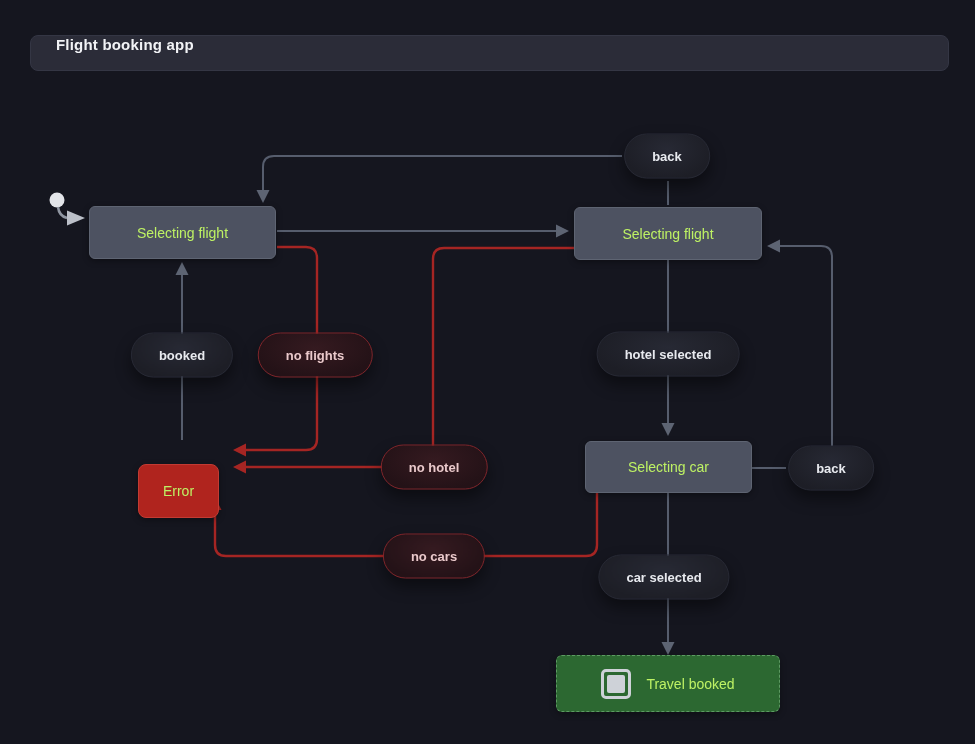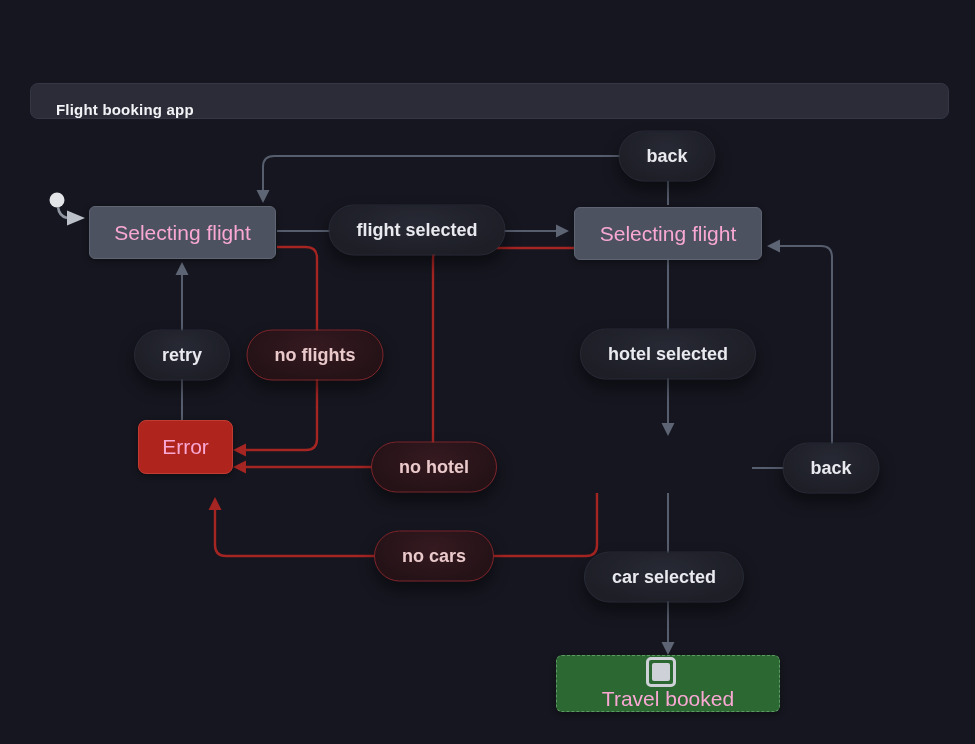--- a/index.html
+++ b/index.html
@@ -3,41 +3,41 @@
 <meta charset="utf-8">
 <style>
   html,body{margin:0;padding:0;background:#15161f;}
   .canvas{
     position:relative;width:975px;height:744px;background:#15161f;overflow:hidden;
     font-family:"Liberation Sans",sans-serif;
   }
   .title-bar{
     position:absolute;left:30px;top:35px;width:919px;height:36px;
     background:#2b2c38;border:1px solid #343644;border-radius:8px;
-    display:flex;align-items:flex-end;padding-left:25px;box-sizing:border-box;margin-top:48px;
+    display:flex;align-items:flex-start;padding-left:25px;box-sizing:border-box;
   }
   .title-bar .label{font-size:15px;font-weight:600;color:#f2f3f6;letter-spacing:.2px;}
   svg.edges{position:absolute;left:0;top:0;z-index:1;}
   .state{
     position:absolute;z-index:2;display:flex;align-items:center;justify-content:center;
-    background:#4d5261;border:1px solid #5e6472;border-radius:6px;color:#f9a8d4;
-    font-size:21px;font-weight:500;box-sizing:border-box;box-shadow:0 2px 6px rgba(0,0,0,.35);
+    background:#4d5261;border:1px solid #5e6472;border-radius:6px;color:#bef264;
+    font-size:14px;font-weight:500;box-sizing:border-box;box-shadow:0 2px 6px rgba(0,0,0,.35);
     cursor:pointer;
   }
   .state.error{background:#b0241e;border-color:#c23b33;border-radius:8px;}
-  .state.final{background:#2c6831;border:1px dashed #5d9a63;flex-direction:column;}
+  .state.final{background:#2c6831;border:1px dashed #5d9a63;}
   .final-icon{width:24px;height:24px;border:3px solid #ced2d8;border-radius:5px;
     position:relative;margin-right:15px;flex:0 0 auto;}
   .final-icon::after{content:"";position:absolute;left:3px;top:3px;right:3px;bottom:3px;
     background:#ced2d8;border-radius:2px;}
   .pill{
     position:absolute;z-index:2;transform:translate(-50%,-50%);
     background:radial-gradient(ellipse at 50% 35%,#272934 0%,#1d1e26 75%);
     border:1px solid #272934;border-radius:999px;
-    padding:14px 27px;font-size:18px;font-weight:700;color:#e8eaef;white-space:nowrap;
+    padding:14px 27px;font-size:13px;font-weight:700;color:#e8eaef;white-space:nowrap;
     box-shadow:0 8px 16px rgba(0,0,0,.45);cursor:pointer;
   }
   .pill.red{
     background:radial-gradient(ellipse at 50% 35%,#351a20 0%,#241217 75%);
     border:1px solid #7f2429;color:#eac9cb;
   }
 </style>
 </head>
 <body>
 
@@ -83,33 +83,33 @@
       <circle cx="57" cy="200" r="7.5" fill="#e3e5e9"></circle>
       <path d="M58 207 Q59 216 67 218" stroke="#9096a2" stroke-width="2.5" fill="none"></path>
       <polygon points="85,218 67,210.5 67,225.5" fill="#bcc0c9"></polygon>
     </g>
   </svg>
 
   <div class="state" style="left:89px;top:206px;width:187px;height:53px">Selecting flight</div>
 
   <div class="state" style="left:574px;top:207px;width:188px;height:53px">Selecting flight</div>
 
+  <div class="state" style="left:585px;top:441px;width:167px;height:52px">Selecting car</div>
 
-  <div class="state error" style="left:138px;top:420px;width:95px;height:54px">Error</div>
+  <div class="state error" style="left:138px;top:464px;width:81px;height:54px">Error</div>
 
   <div class="state final" style="left:556px;top:655px;width:224px;height:57px">
     <span class="final-icon"></span>
     <span>Travel booked</span>
   </div>
 
   <div class="pill" style="left:667px;top:156px">back</div>
 
-  <div class="pill" style="left:417px;top:230px">flight selected</div>
 
-  <div class="pill" style="left:182px;top:355px">retry</div>
+  <div class="pill" style="left:182px;top:355px">booked</div>
 
   <div class="pill" style="left:668px;top:354px">hotel selected</div>
 
   <div class="pill red" style="left:315px;top:355px">no flights</div>
 
   <div class="pill red" style="left:434px;top:467px">no hotel</div>
 
   <div class="pill" style="left:831px;top:468px">back</div>
 
   <div class="pill" style="left:664px;top:577px">car selected</div>

